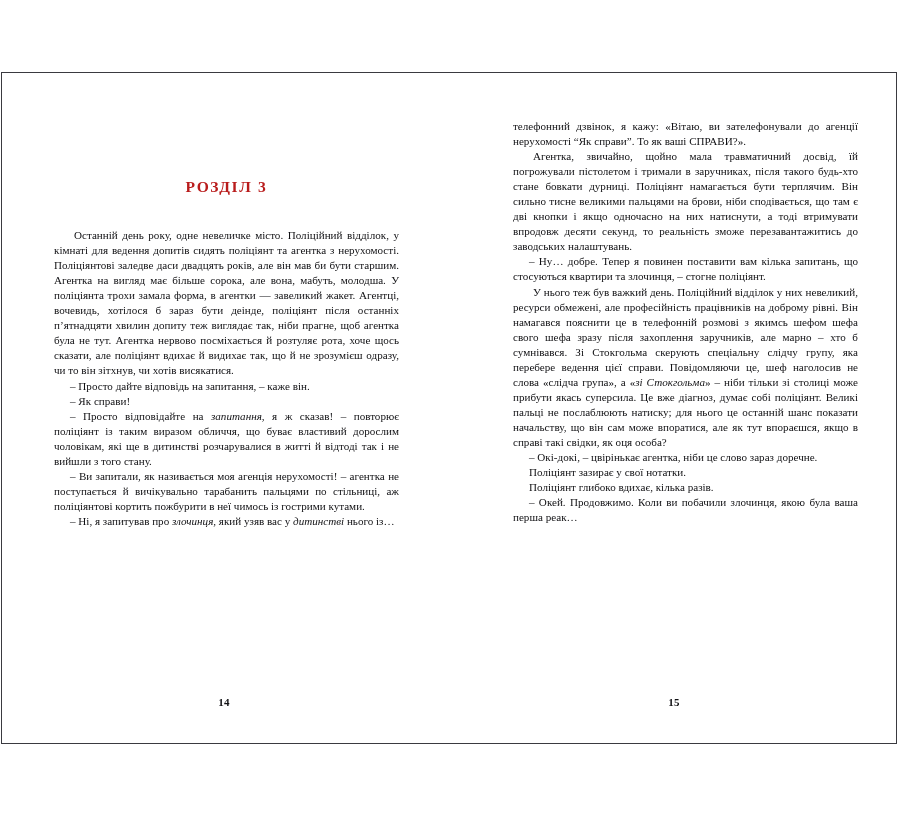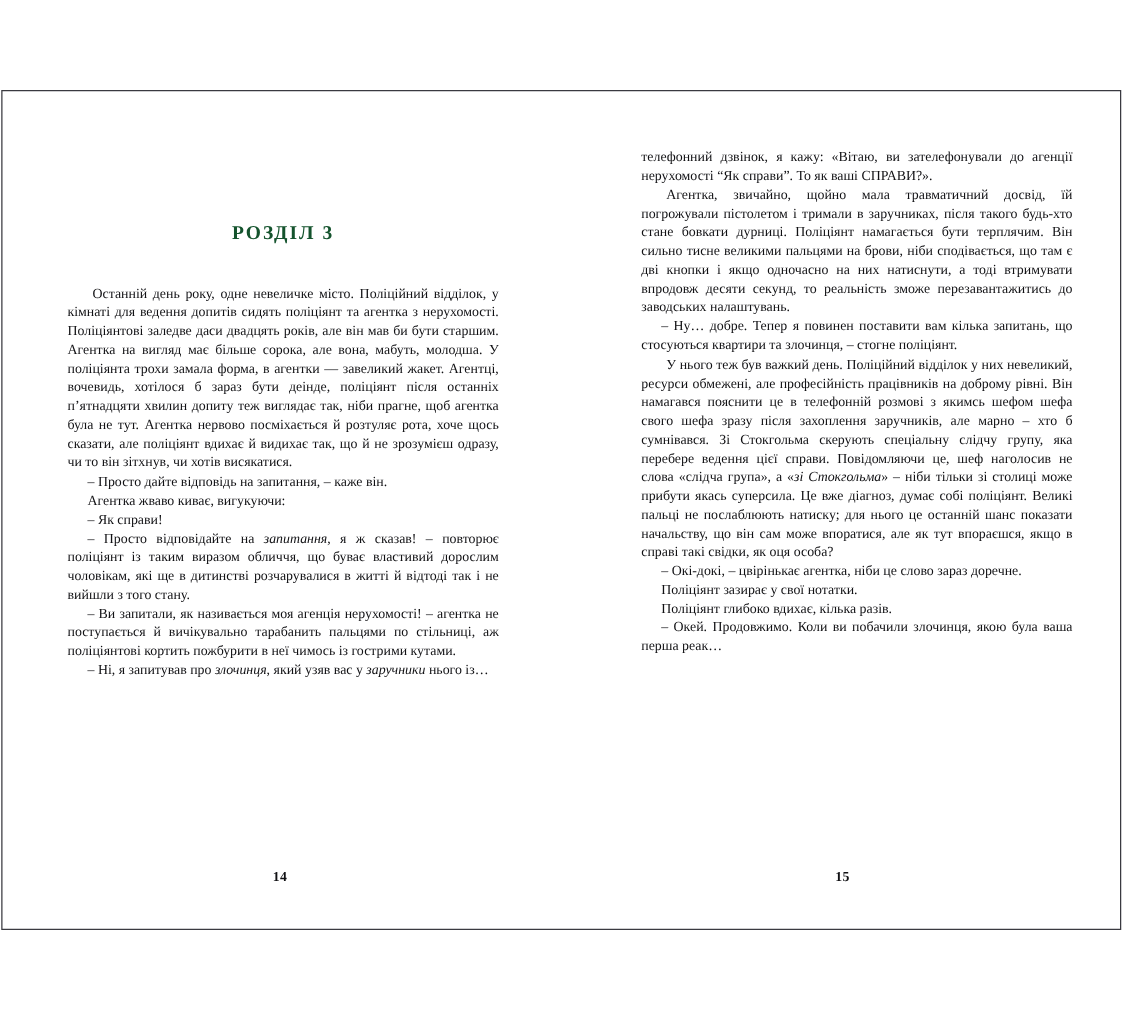--- a/index.html
+++ b/index.html
@@ -47,21 +47,21 @@
   }
   .page-left  .text-col { left: 52px;  top: 106px; }
   .page-right .text-col { left: 63px;  top: 46px; }
 
   .chapter-title {
     font-size: 15.6px;
     letter-spacing: 1.6px;
     text-align: center;
     font-weight: 700;
     margin: 0 0 34px 0;
-    color: #14532d;
+    color: #b91c1c;
     font-family: "Liberation Serif", "DejaVu Serif", serif;
   }
 
   p.para {
     margin: 0;
     text-indent: 20px;
     hyphens: auto;
     -webkit-hyphens: auto;
   }
   p.para.noindent { text-indent: 0; }
@@ -85,25 +85,24 @@
 <body>
 
 <div id="book-spread">
 
   <div class="page page-left">
     <div class="text-col">
       <h1 class="chapter-title">РОЗДІЛ 3</h1>
       <div id="left-body">
           <p class="para"><span>Останній день року, одне невеличке місто. Поліційний відділок, у кімнаті для ведення допитів сидять поліціянт та агентка з нерухомості. Поліціянтові заледве даси двадцять років, але він мав би бути старшим. Агентка на вигляд має більше сорока, але вона, мабуть, молодша. У поліціянта трохи замала форма, в агентки — завеликий жакет. Агентці, вочевидь, хотілося б зараз бути деінде, поліціянт після останніх п’ятнадцяти хвилин допиту теж виглядає так, ніби прагне, щоб агентка була не тут. Агентка нервово посміхається й розтуляє рота, хоче щось сказати, але поліціянт вдихає й видихає так, що й не зрозумієш одразу, чи то він зітхнув, чи хотів висякатися.</span></p>
           <p class="para dash"><span>– Просто дайте відповідь на запитання, – каже він.</span></p>
-          <p class="para dash"><span>Агентка жваво киває, вигукуючи:</span></p>
           <p class="para dash"><span>– Як справи!</span></p>
           <p class="para dash"><span>– Просто відповідайте на </span><span class="it">запитання</span><span>, я ж сказав! – повторює поліціянт із таким виразом обличчя, що буває властивий дорослим чоловікам, які ще в дитинстві розчарувалися в житті й відтоді так і не вийшли з того стану.</span></p>
           <p class="para dash"><span>– Ви запитали, як називається моя агенція нерухомості! – агентка не поступається й вичікувально тарабанить пальцями по стільниці, аж поліціянтові кортить пожбурити в неї чимось із гострими кутами.</span></p>
-          <p class="para dash"><span>– Ні, я запитував про </span><span class="it">злочинця</span><span>, який узяв вас у </span><span class="it">заручники</span><span> нього із…</span></p>
+          <p class="para dash"><span>– Ні, я запитував про </span><span class="it">злочинця</span><span>, який узяв вас у </span><span class="it">дитинстві</span><span> нього із…</span></p>
         </div>
     </div>
     <div class="folio">14</div>
   </div>
 
   <div class="page page-right">
     <div class="text-col">
       <div id="right-body">
           <p class="para noindent"><span>телефонний дзвінок, я кажу: «Вітаю, ви зателефонували до агенції нерухомості “Як справи”. То як ваші СПРАВИ?».</span></p>
           <p class="para"><span>Агентка, звичайно, щойно мала травматичний досвід, їй погрожували пістолетом і тримали в заручниках, після такого будь-хто стане бовкати дурниці. Поліціянт намагається бути терплячим. Він сильно тисне великими пальцями на брови, ніби сподівається, що там є дві кнопки і якщо одночасно на них натиснути, а тоді втримувати впродовж десяти секунд, то реальність зможе перезавантажитись до заводських налаштувань.</span></p>

